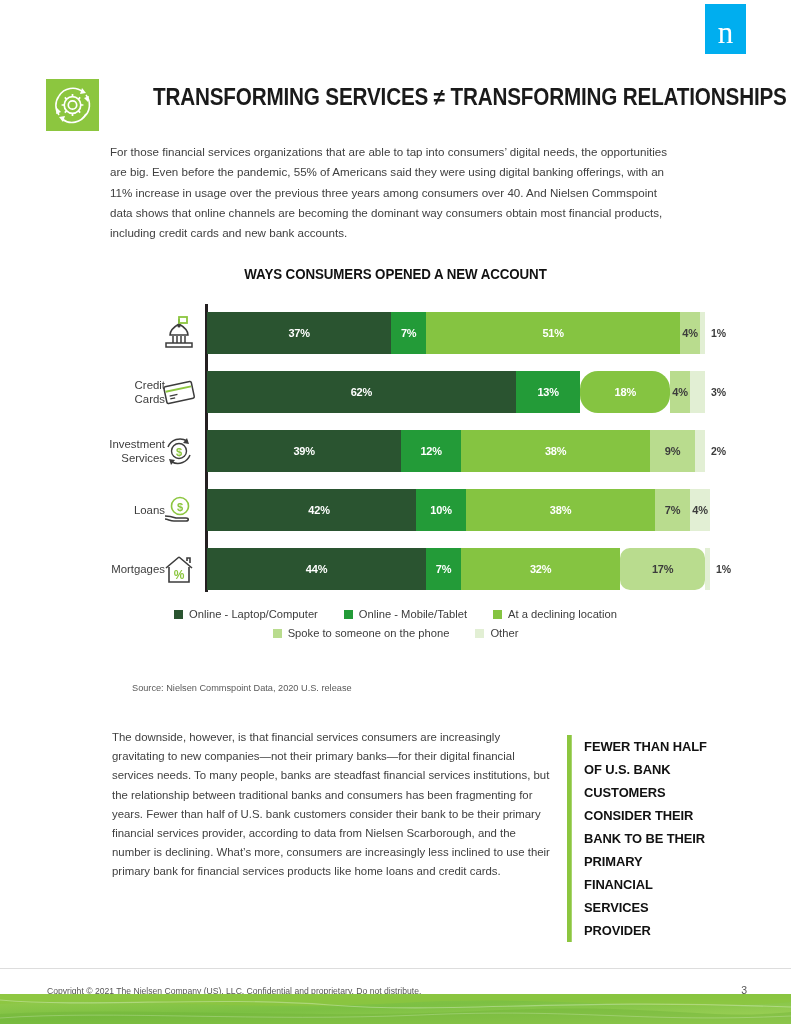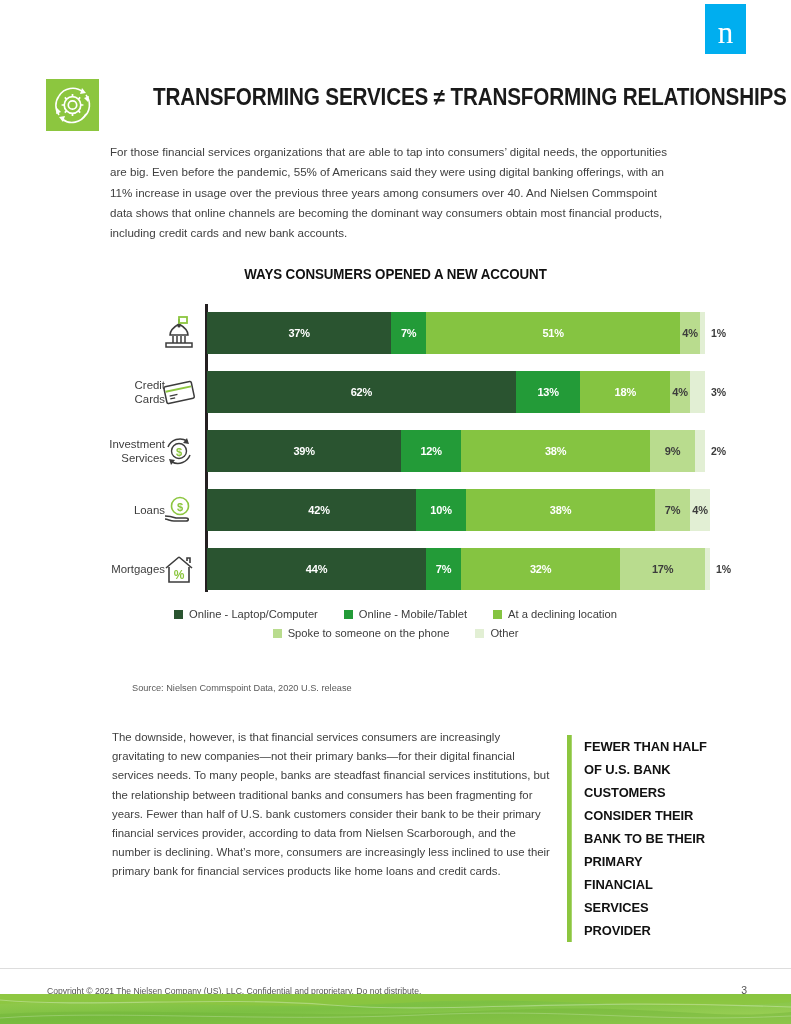--- a/index.html
+++ b/index.html
@@ -193,21 +193,21 @@
           <div class="row-icon"><svg viewBox="0 0 38 38" width="38" height="38">
      <g transform="rotate(-12 19 19)">
        <rect x="5" y="11" width="28" height="17" rx="1.5" fill="none" stroke="#3c3c3c" stroke-width="1.5"></rect>
        <path d="M6 16h26" stroke="#8cc63f" stroke-width="2"></path>
        <path d="M9 21h8M9 24h5" stroke="#3c3c3c" stroke-width="1.3"></path>
      </g>
    </svg></div>
           <div class="bar">
             <div class="seg" style="width: 308.76px; background: rgb(42, 84, 48);">62%</div>
             <div class="seg" style="width: 64.74px; background: rgb(35, 155, 56);">13%</div>
-            <div class="seg" style="width: 89.64px; background: rgb(133, 196, 65);">18%</div>
+            <div class="seg" style="width: 89.64px; background: rgb(133, 196, 65); border-radius: 18px;">18%</div>
             <div class="seg dark-text" style="width: 19.92px; background: rgb(185, 220, 142);">4%</div>
             <div class="seg dark-text" style="width: 14.94px; background: rgb(226, 239, 212);"></div>
           </div>
           <div class="outside-label" style="left: 711px;">3%</div>
         </div>
         <div class="row" style="top: 130px;">
           <div class="row-label">Investment<br>Services</div>
           <div class="row-icon"><svg viewBox="0 0 38 38" width="38" height="38">
      <g fill="none" stroke="#3c3c3c" stroke-width="1.5">
        <path d="M8 15 A13 13 0 0 1 27 9"></path>
@@ -251,21 +251,21 @@
        <path d="M19 7 L6 18 M19 7 L32 18"></path>
        <path d="M9 17v15h20V17"></path>
        <path d="M27 11v-3h3v5"></path>
      </g>
      <text x="19" y="29" font-size="12" font-weight="700" fill="#8cc63f" text-anchor="middle" font-family="Liberation Sans, sans-serif">%</text>
    </svg></div>
           <div class="bar">
             <div class="seg" style="width: 219.12px; background: rgb(42, 84, 48);">44%</div>
             <div class="seg" style="width: 34.86px; background: rgb(35, 155, 56);">7%</div>
             <div class="seg" style="width: 159.36px; background: rgb(133, 196, 65);">32%</div>
-            <div class="seg dark-text" style="width: 84.66px; background: rgb(185, 220, 142);">17%</div>
+            <div class="seg dark-text" style="width: 84.66px; background: rgb(185, 220, 142); border-radius: 10px;">17%</div>
             <div class="seg dark-text" style="width: 4.98px; background: rgb(226, 239, 212);"></div>
           </div>
           <div class="outside-label" style="left: 715.98px;">1%</div>
         </div>
       </div>
   </div>
 
   <div class="legend">
     <div class="legend-row" id="legend-row-1">
         <div class="legend-item">

